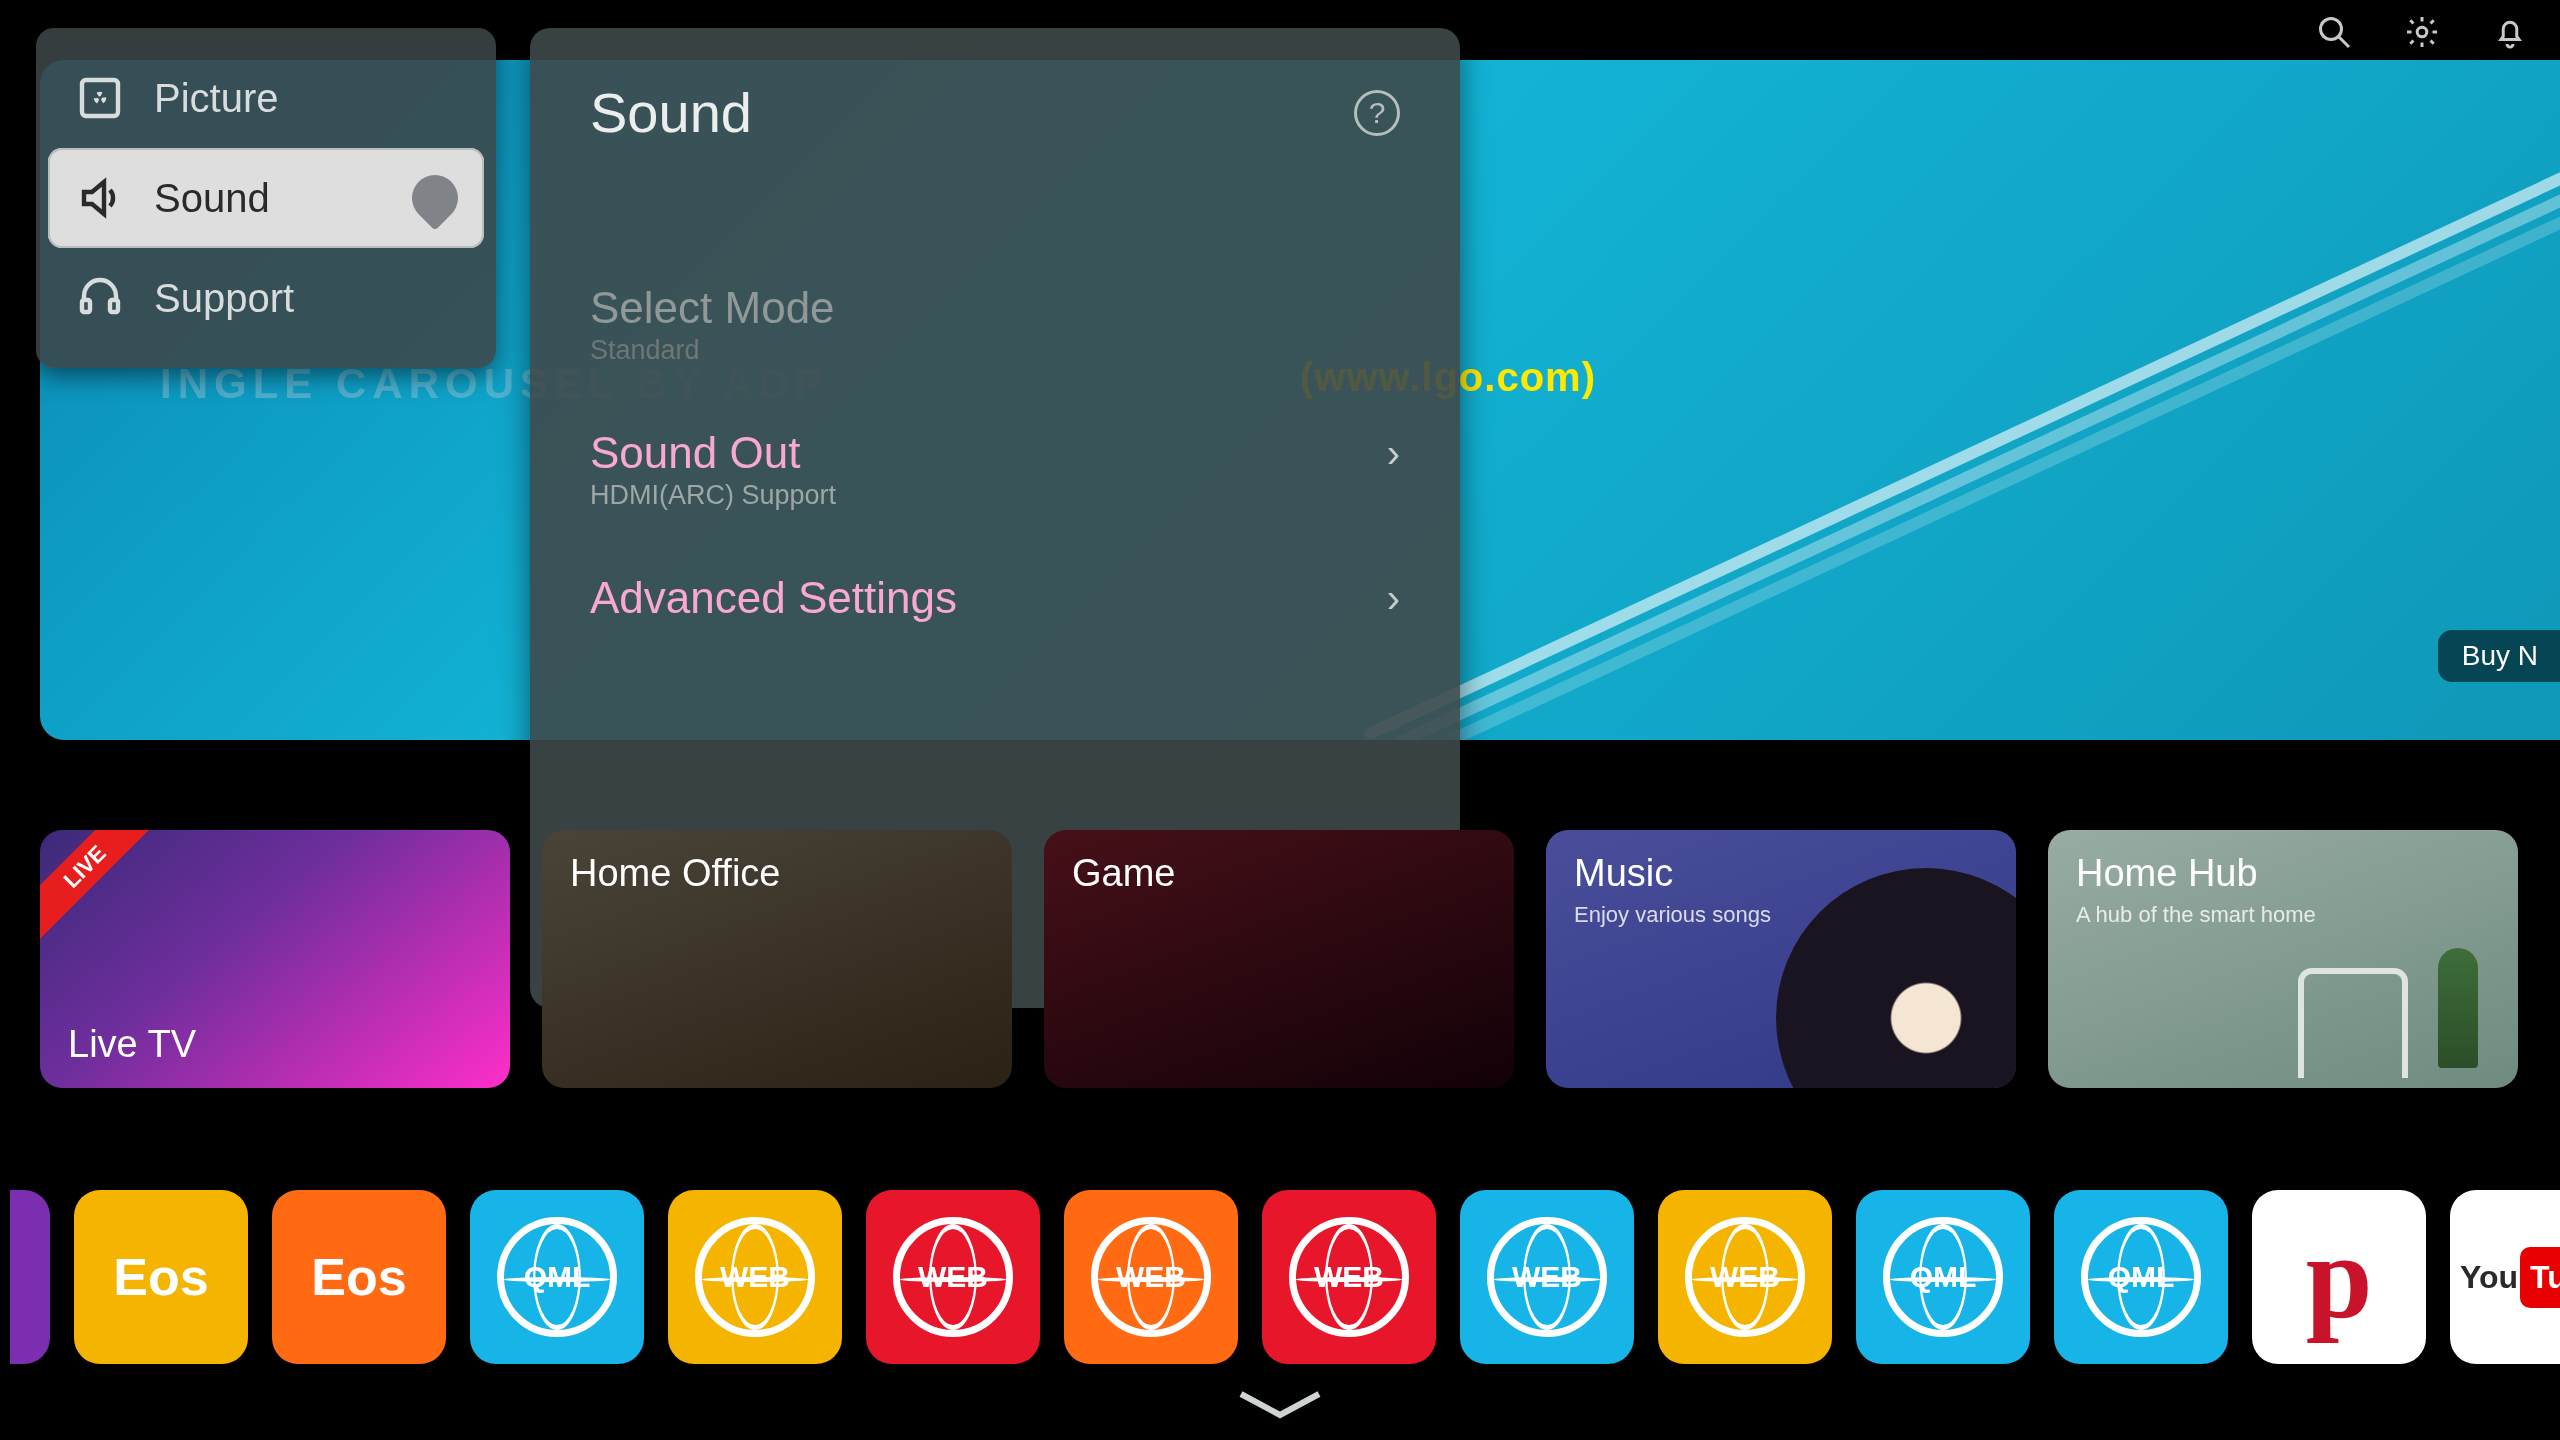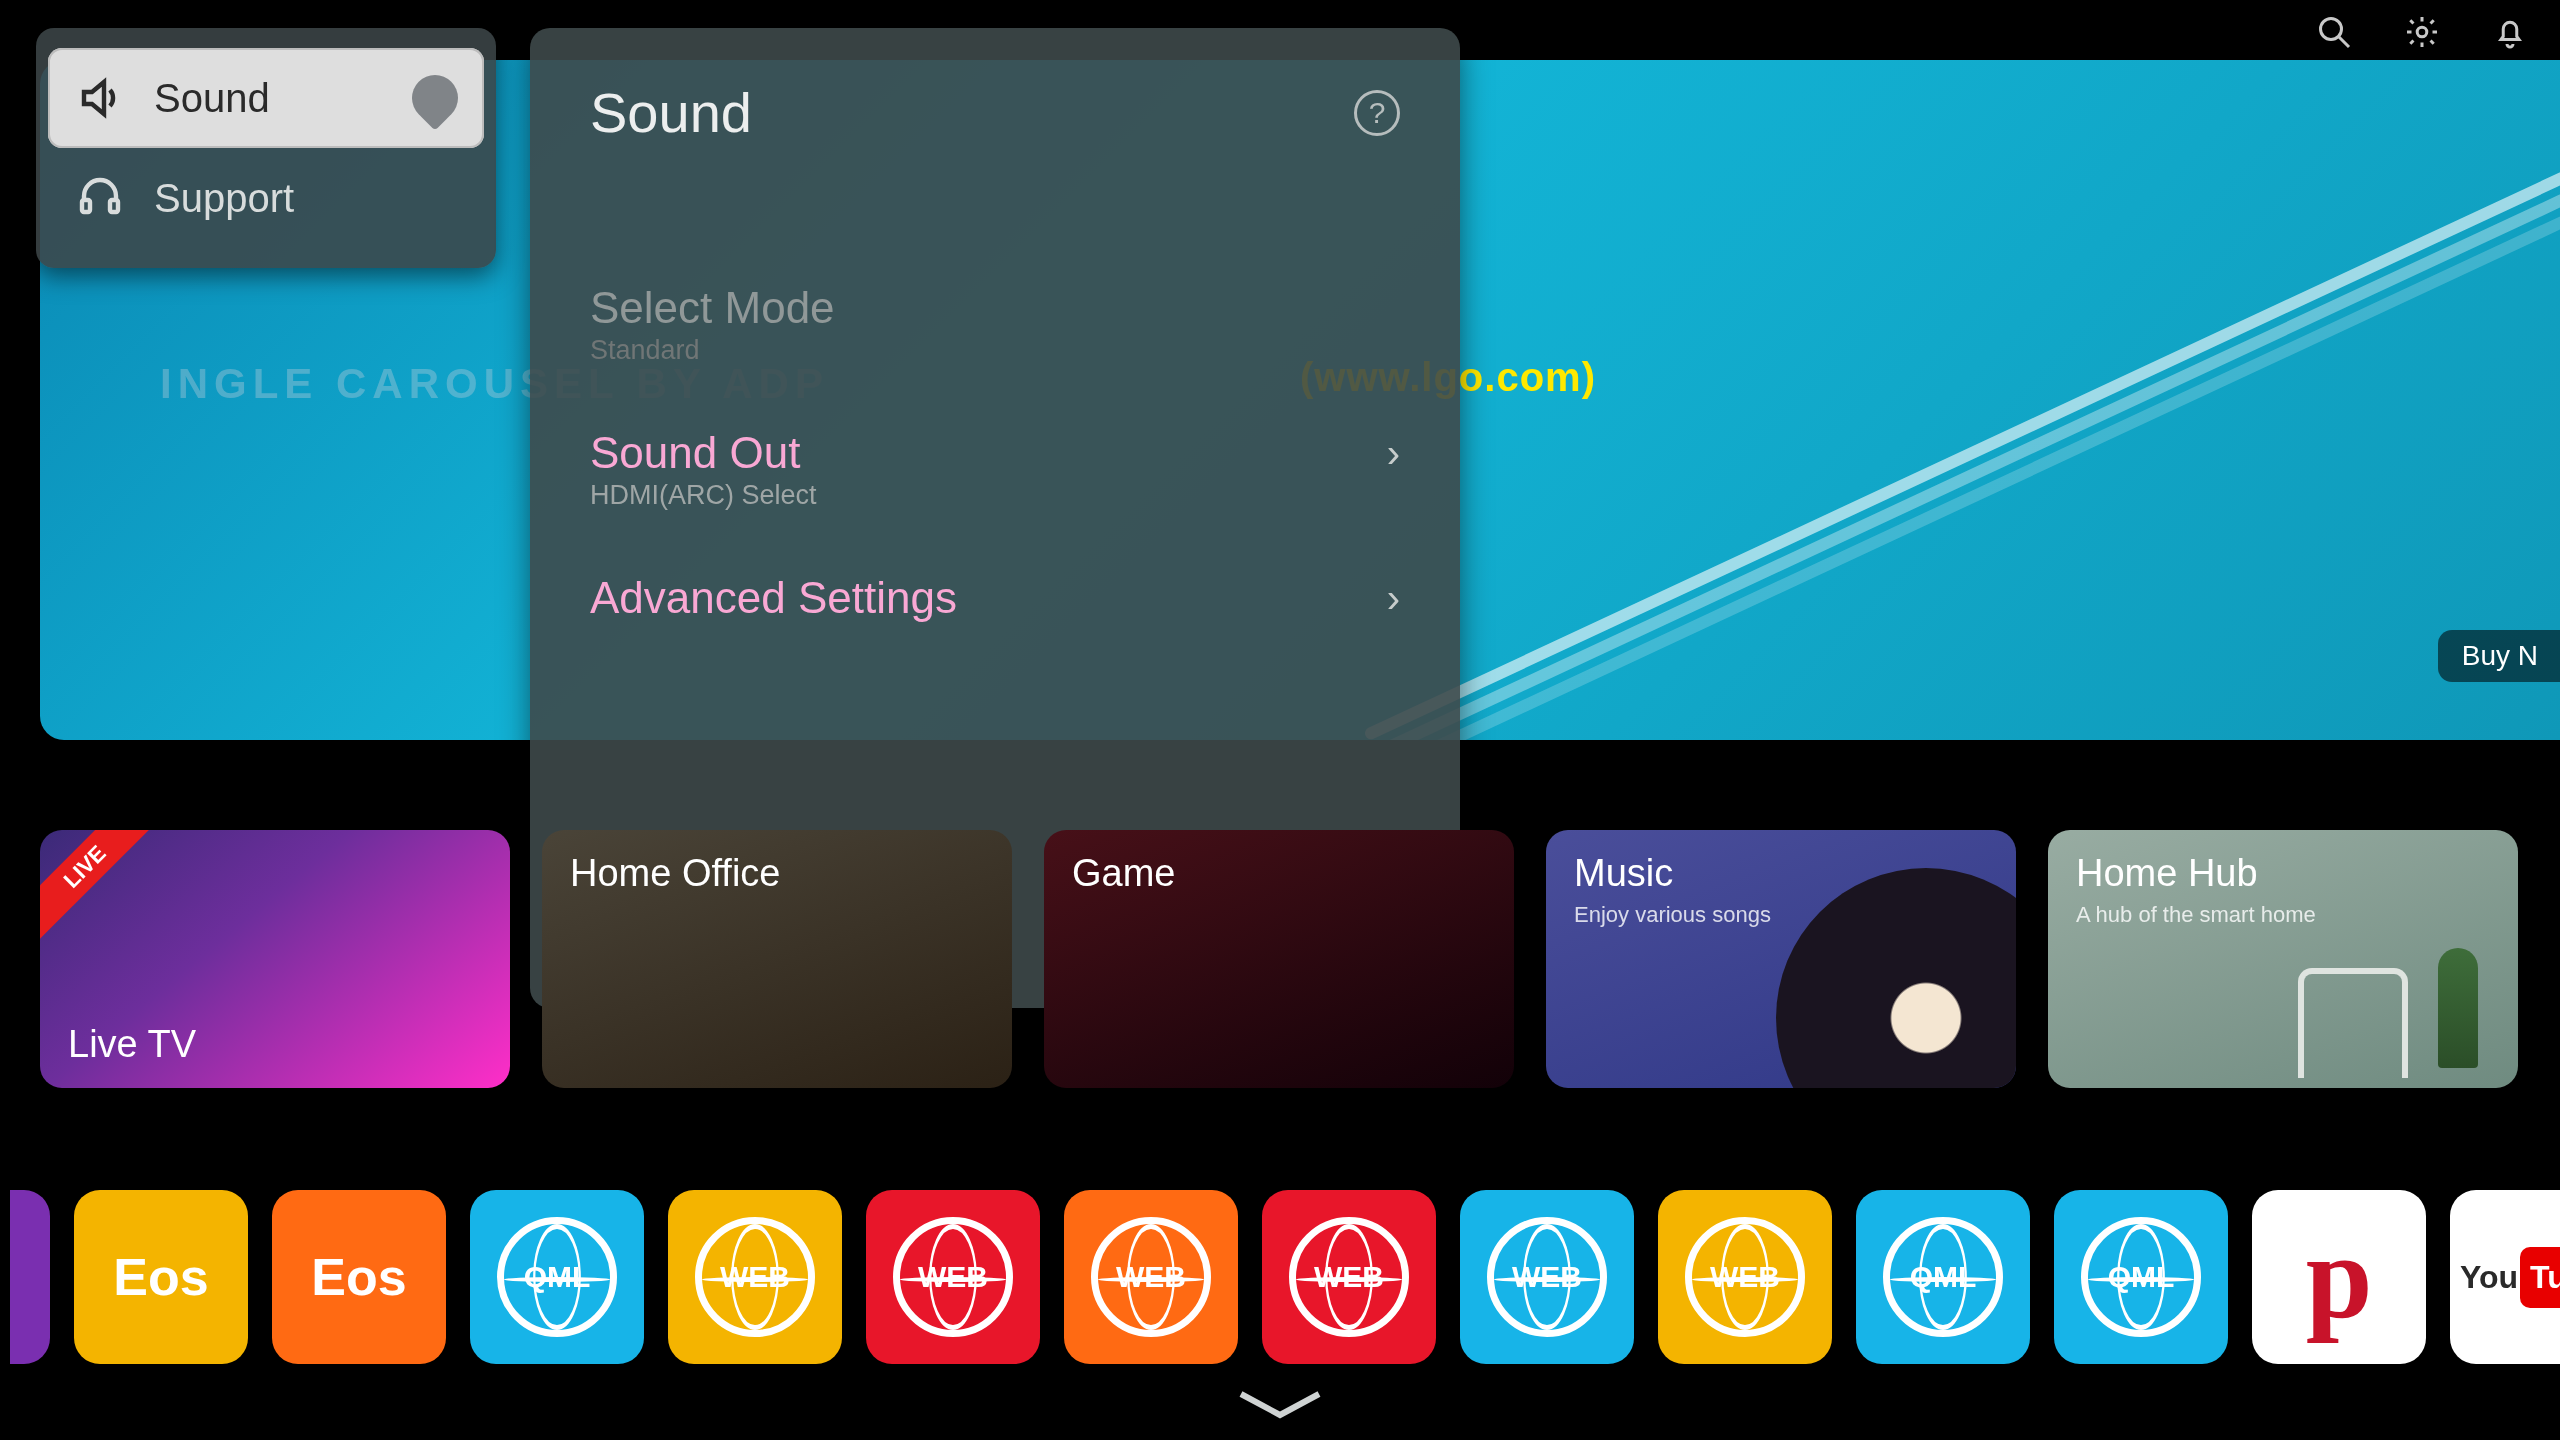--- a/index.html
+++ b/index.html
@@ -273,20 +273,29 @@
 </div>
 
 <div class="hero">
   <div class="shine"></div>
   <div class="banner-sub">INGLE CAROUSEL BY ADP</div>
   <div class="brandline">(www.lgo.com)</div>
   <div class="buy">Buy N</div>
 </div>
 
 <div class="settings-sidebar">
+  <div class="item">
+    <span class="iconw">
+      <svg viewBox="0 0 24 24">
+          <rect x="3" y="3" width="18" height="18" rx="2"></rect>
+          <circle cx="12" cy="12" r="2" stroke-dasharray="2 2"></circle>
+        </svg>
+    </span>
+    <span>Picture</span>
+  </div>
   <div class="item active">
     <span class="iconw">
       <svg viewBox="0 0 24 24">
           <path d="M4 9v6h4l6 5V4l-6 5H4z"></path>
           <path d="M17 8a6 6 0 0 1 0 8"></path>
         </svg>
     </span>
     <span>Sound</span>
     <span class="pointer"></span>
   </div>
@@ -313,21 +322,21 @@
       <span class="row-label">Select Mode</span>
     </div>
     <div class="row-sub">Standard</div>
   </div>
 
   <div class="row">
     <div class="row-top">
       <span class="row-label">Sound Out</span>
       <span class="chev">›</span>
     </div>
-    <div class="row-sub">HDMI(ARC) Select</div>
+    <div class="row-sub">HDMI(ARC) Support</div>
   </div>
 
   <div class="row">
     <div class="row-top">
       <span class="row-label">Advanced Settings</span>
       <span class="chev">›</span>
     </div>
   </div>
 </div>
 

